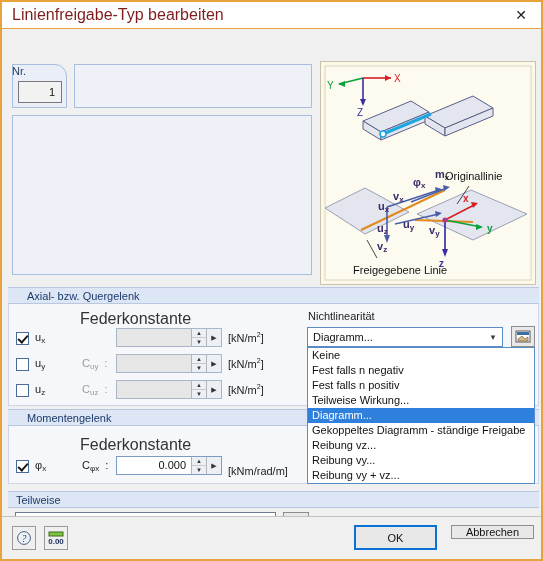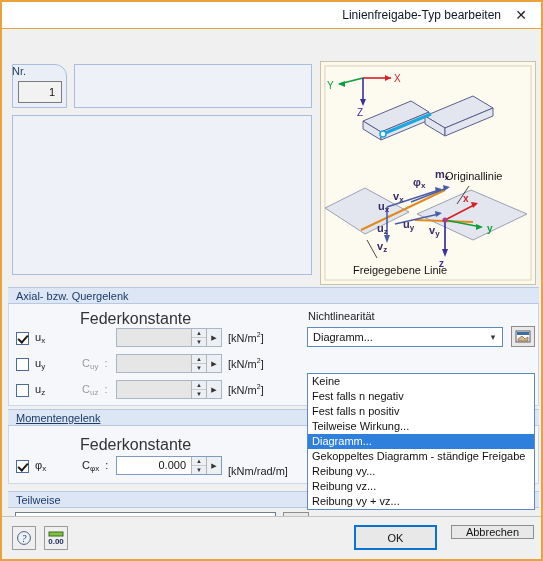--- a/index.html
+++ b/index.html
@@ -18,21 +18,21 @@
   }
   
   .titlebar{
     height:27px;min-height:27px;
     background:#ffffff;
     display:flex;align-items:center;
     padding:0 0 0 10px;
     border-bottom:1px solid #e8a33d;
     box-sizing:border-box;
   }
-  .title-text{font-size:12px;color:#0f172a;flex:1;text-align:right;}
+  .title-text{font-size:16px;color:#7f1d1d;flex:1;}
   .close-btn{
     width:40px;height:26px;
     display:flex;align-items:center;justify-content:center;
     font-size:14px;color:#222;cursor:default;
   }
   
   .content{flex:1;position:relative;background:#f0f0f0;}
   
   .nr-box{
     position:absolute;left:10px;top:35px;width:55px;height:44px;
@@ -66,21 +66,21 @@
     background:#fdf8e8;border:1px solid #c8c3ae;box-sizing:border-box;
   }
   .graphic svg{display:block;}
   
   .group-header{
     position:absolute;left:6px;width:531px;height:17px;
     background:#dce6f4;
     border-top:1px solid #b7c8e0;border-bottom:1px solid #b7c8e0;
     box-sizing:border-box;
     font-size:11px;color:#1d3a6b;
-    padding-left:8px;line-height:16px;
+    padding-left:19px;line-height:16px;
   }
   .group-body{
     position:absolute;left:6px;width:531px;
     background:#f5f7fb;border:1px solid #ccd6e6;border-top:none;
     box-sizing:border-box;
   }
   .col-head{
     position:absolute;font-size:16px;color:#333;
   }
   
@@ -334,33 +334,33 @@
       <div class="chev">▾</div>
     </div>
     <div class="iconbtn" style="left:509px;top:297px;">
       <svg width="16" height="14" viewBox="0 0 16 14">
         <rect x="1" y="1" width="14" height="11" fill="#ffffff" stroke="#5a5a5a"></rect>
         <rect x="2" y="2" width="12" height="3" fill="#3b6ea5"></rect>
         <path d="M3 9 L7 6 L10 9 L13 7 L13 11 L3 11 Z" fill="#d8b98a" stroke="#7a6040" stroke-width="0.7"></path>
       </svg>
     </div>
 
-    <div class="droplist" style="left:305px;top:318px;width:228px;margin-top:26px;">
+    <div class="droplist" style="left:305px;top:318px;width:228px;">
       <div class="dropitem">Keine</div>
       <div class="dropitem">Fest falls n negativ</div>
       <div class="dropitem">Fest falls n positiv</div>
       <div class="dropitem">Teilweise Wirkung...</div>
       <div class="dropitem sel">Diagramm...</div>
       <div class="dropitem">Gekoppeltes Diagramm - ständige Freigabe</div>
+      <div class="dropitem">Reibung vz...</div>
       <div class="dropitem">Reibung vy...</div>
-      <div class="dropitem">Reibung vz...</div>
       <div class="dropitem">Reibung vy + vz...</div>
     </div>
 
-    <div class="group-header" style="top:380px;text-decoration:underline;">Momentengelenk</div>
+    <div class="group-header" style="top:380px;">Momentengelenk</div>
     <div class="group-body" style="top:397px;height:58px;"></div>
     <div class="col-head" style="left:78px;top:407px;">Federkonstante</div>
 
     <div class="cbrow" style="left:14px;top:428px;">
       <div class="cbox checked"></div>
       <span class="cblabel"><span>φ</span><span class="sub">x</span></span>
     </div>
     <div class="spring-label" style="left:80px;top:430px;"><span>C</span><span class="sub">φx</span> &nbsp;<span>:</span></div>
     <div class="numfield" style="left:114px;top:427px;width:106px;">
       <div class="numval">0.000</div>

